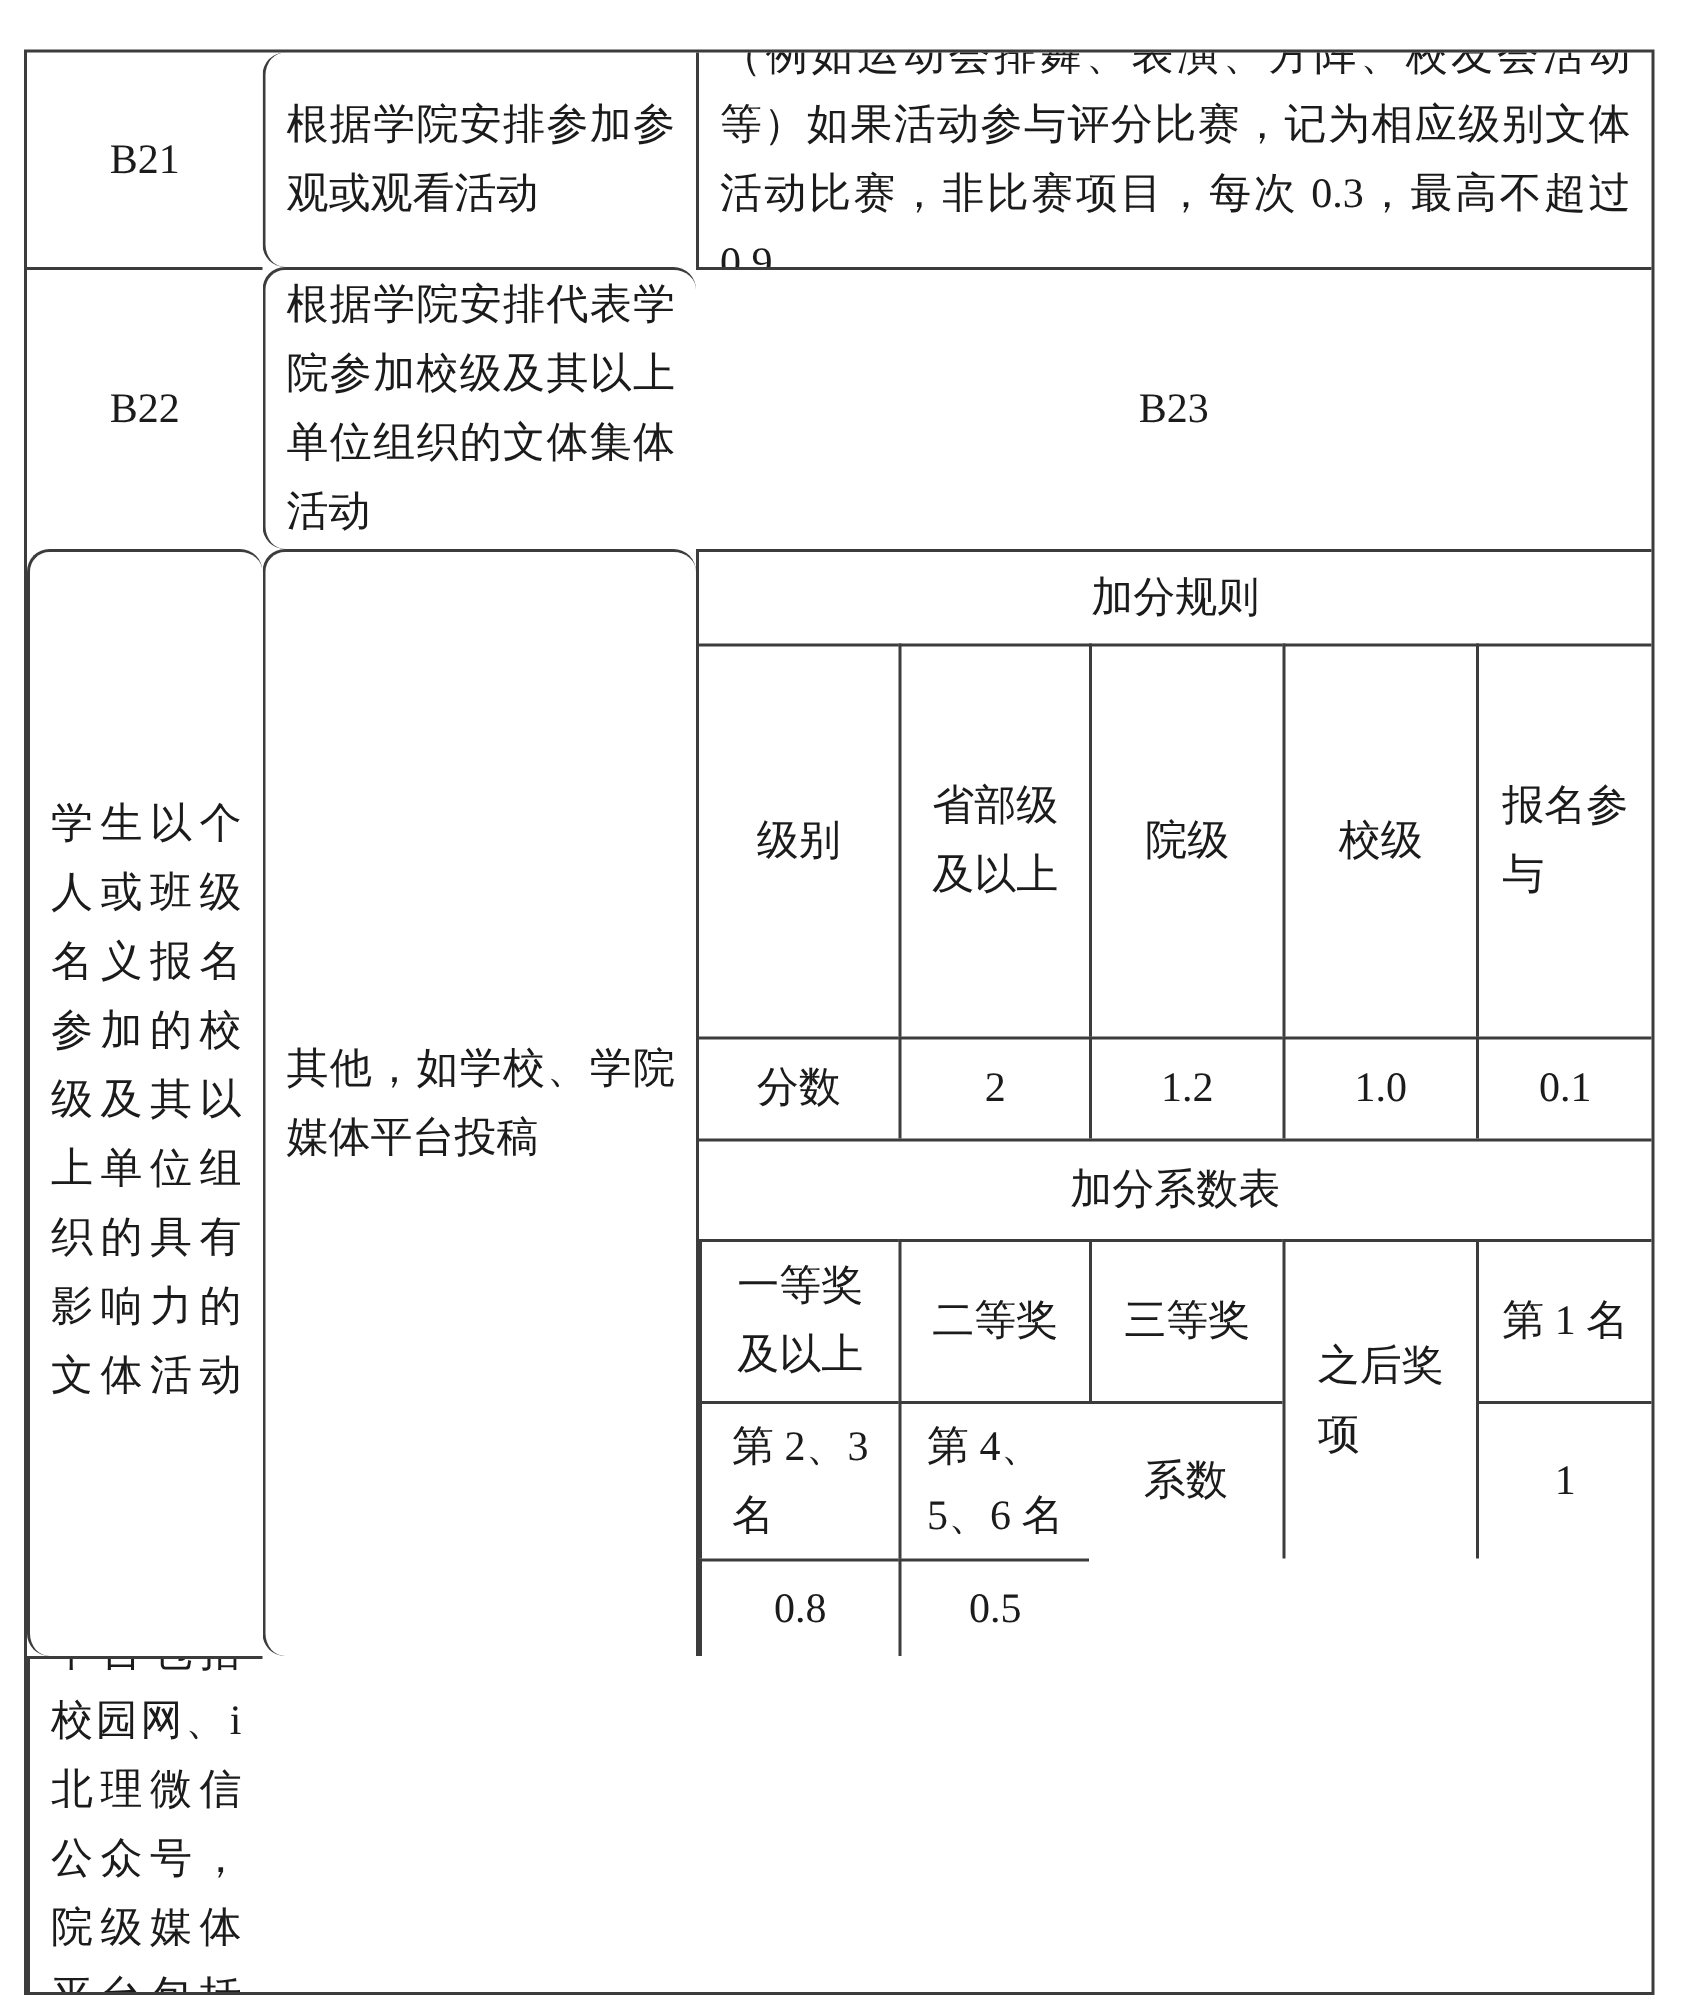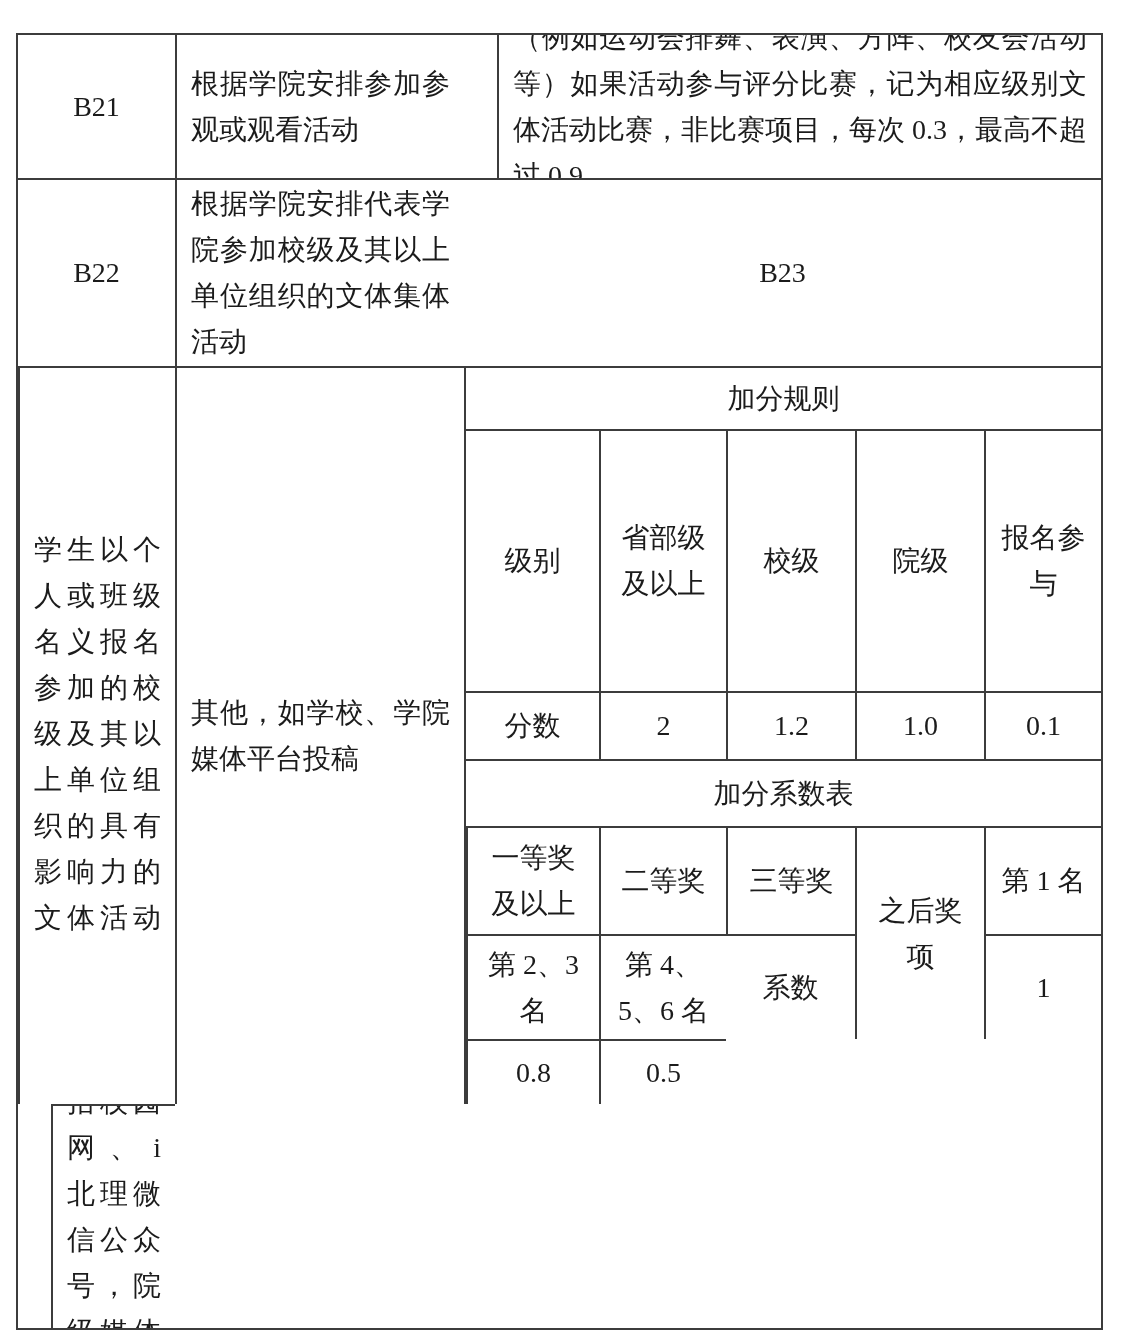--- a/index.html
+++ b/index.html
@@ -27,37 +27,37 @@
   }
   .cell{
     box-sizing:border-box;
     display:flex;align-items:center;justify-content:center;
     text-align:center;
     overflow:hidden;
   }
   .bt{border-top:2px solid var(--line);}
   .bl{border-left:2px solid var(--line);}
   
-  .para{justify-content:flex-start;text-align:left;padding:6px 14px;margin-left:33px;}
+  .para{justify-content:flex-start;text-align:left;padding:6px 14px;}
   .para .txt{width:100%;text-align:justify;}
   
-  .item{padding:17px 14px;}
+  .item{padding:17px 14px;border-radius:15px;}
   .item .txt{width:100%;text-align:justify;}
   .item .txt.dist{text-align-last:justify;font-family:Liberation Mono, monospace;}
   
   .nested{
     grid-column:3;grid-row:3;
     display:grid;box-sizing:border-box;
     grid-template-columns:133px 127px 129px 129px 1fr;
     grid-template-rows:61px 262px 68px 67px 108px 105px 1fr;
   }
   .ncell{
     box-sizing:border-box;
     display:flex;align-items:center;justify-content:center;
-    text-align:center;padding:2px 4px;overflow:hidden;
+    padding:2px 4px;overflow:hidden;
     white-space:pre-line;
   }
   .span5{grid-column:1 / span 5;}
   .rspan2{grid-row:span 2;}
 </style>
 </head>
 <body>
 
 <div class="doc-table">
 
@@ -91,24 +91,24 @@
     </div>
 
     <div class="ncell bt">
       <span>级别</span>
     </div>
     <div class="ncell bt bl">
       <span>省部级
 及以上</span>
     </div>
     <div class="ncell bt bl">
-      <span>校级</span>
+      <span>院级</span>
     </div>
     <div class="ncell bt bl">
-      <span>院级</span>
+      <span>校级</span>
     </div>
     <div class="ncell bt bl">
       <span>报名参
 与</span>
     </div>
 
     <div class="ncell bt">
       <span>分数</span>
     </div>
     <div class="ncell bt bl">

